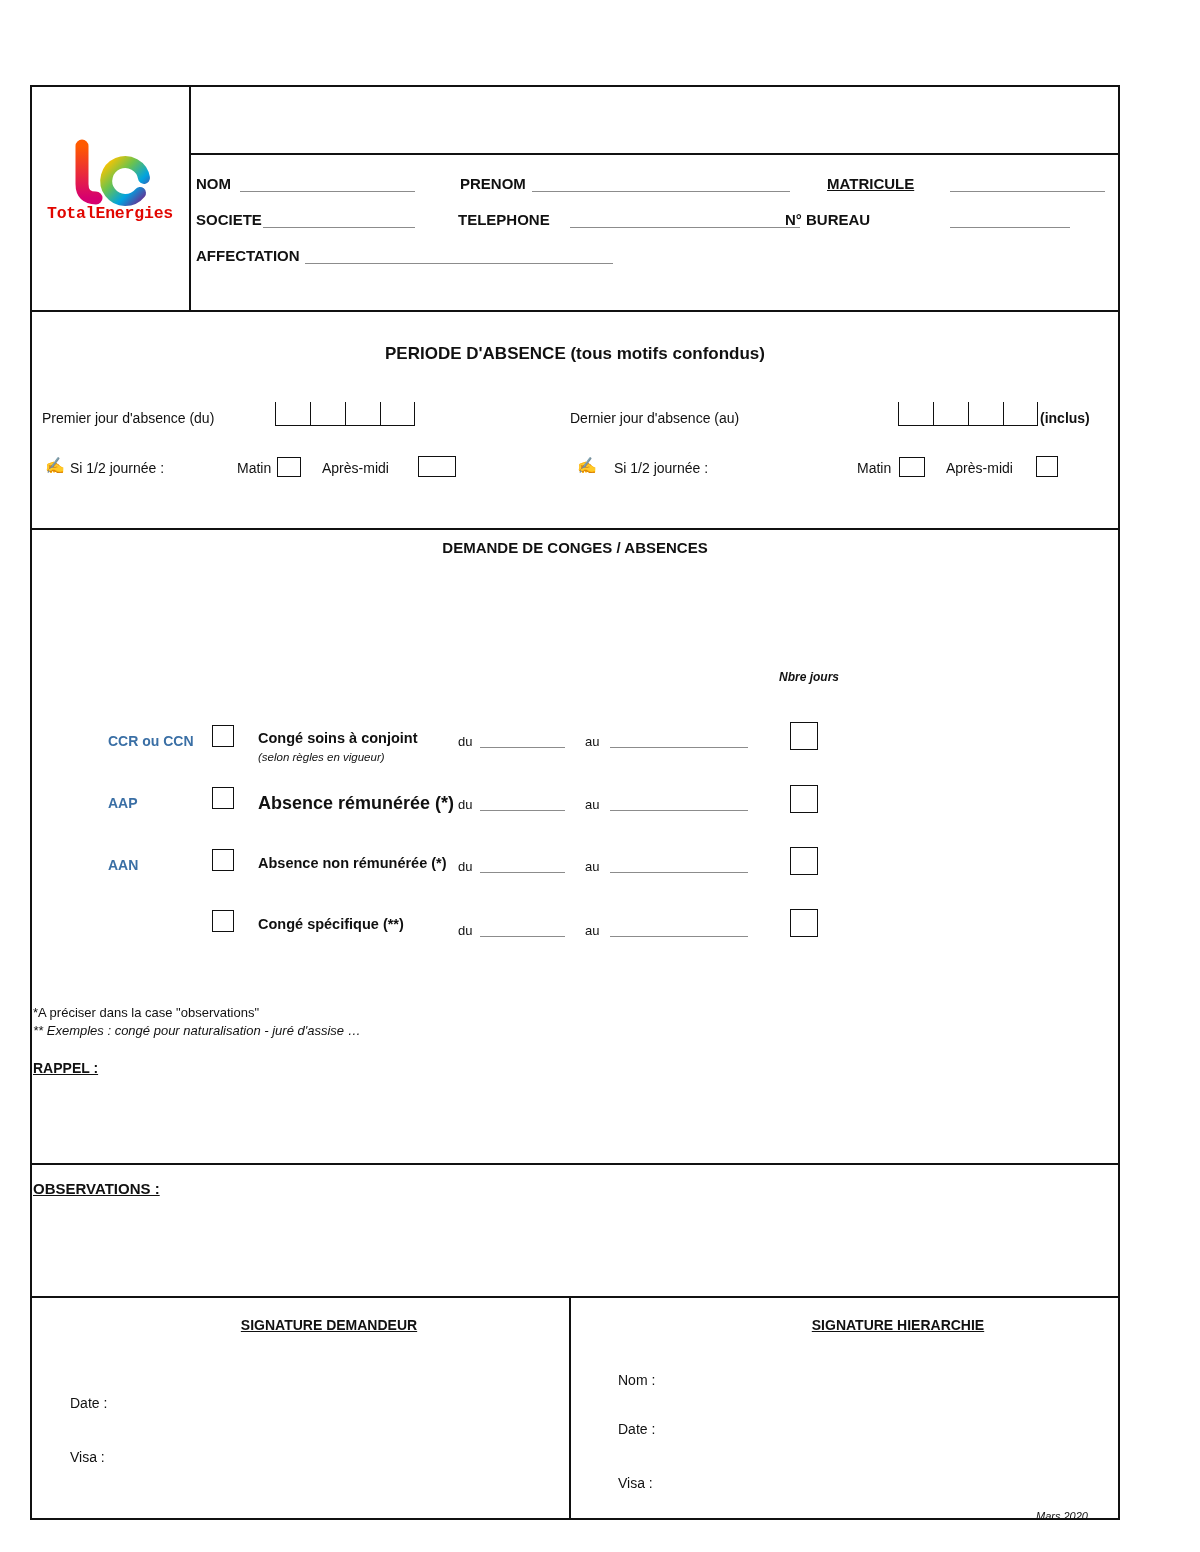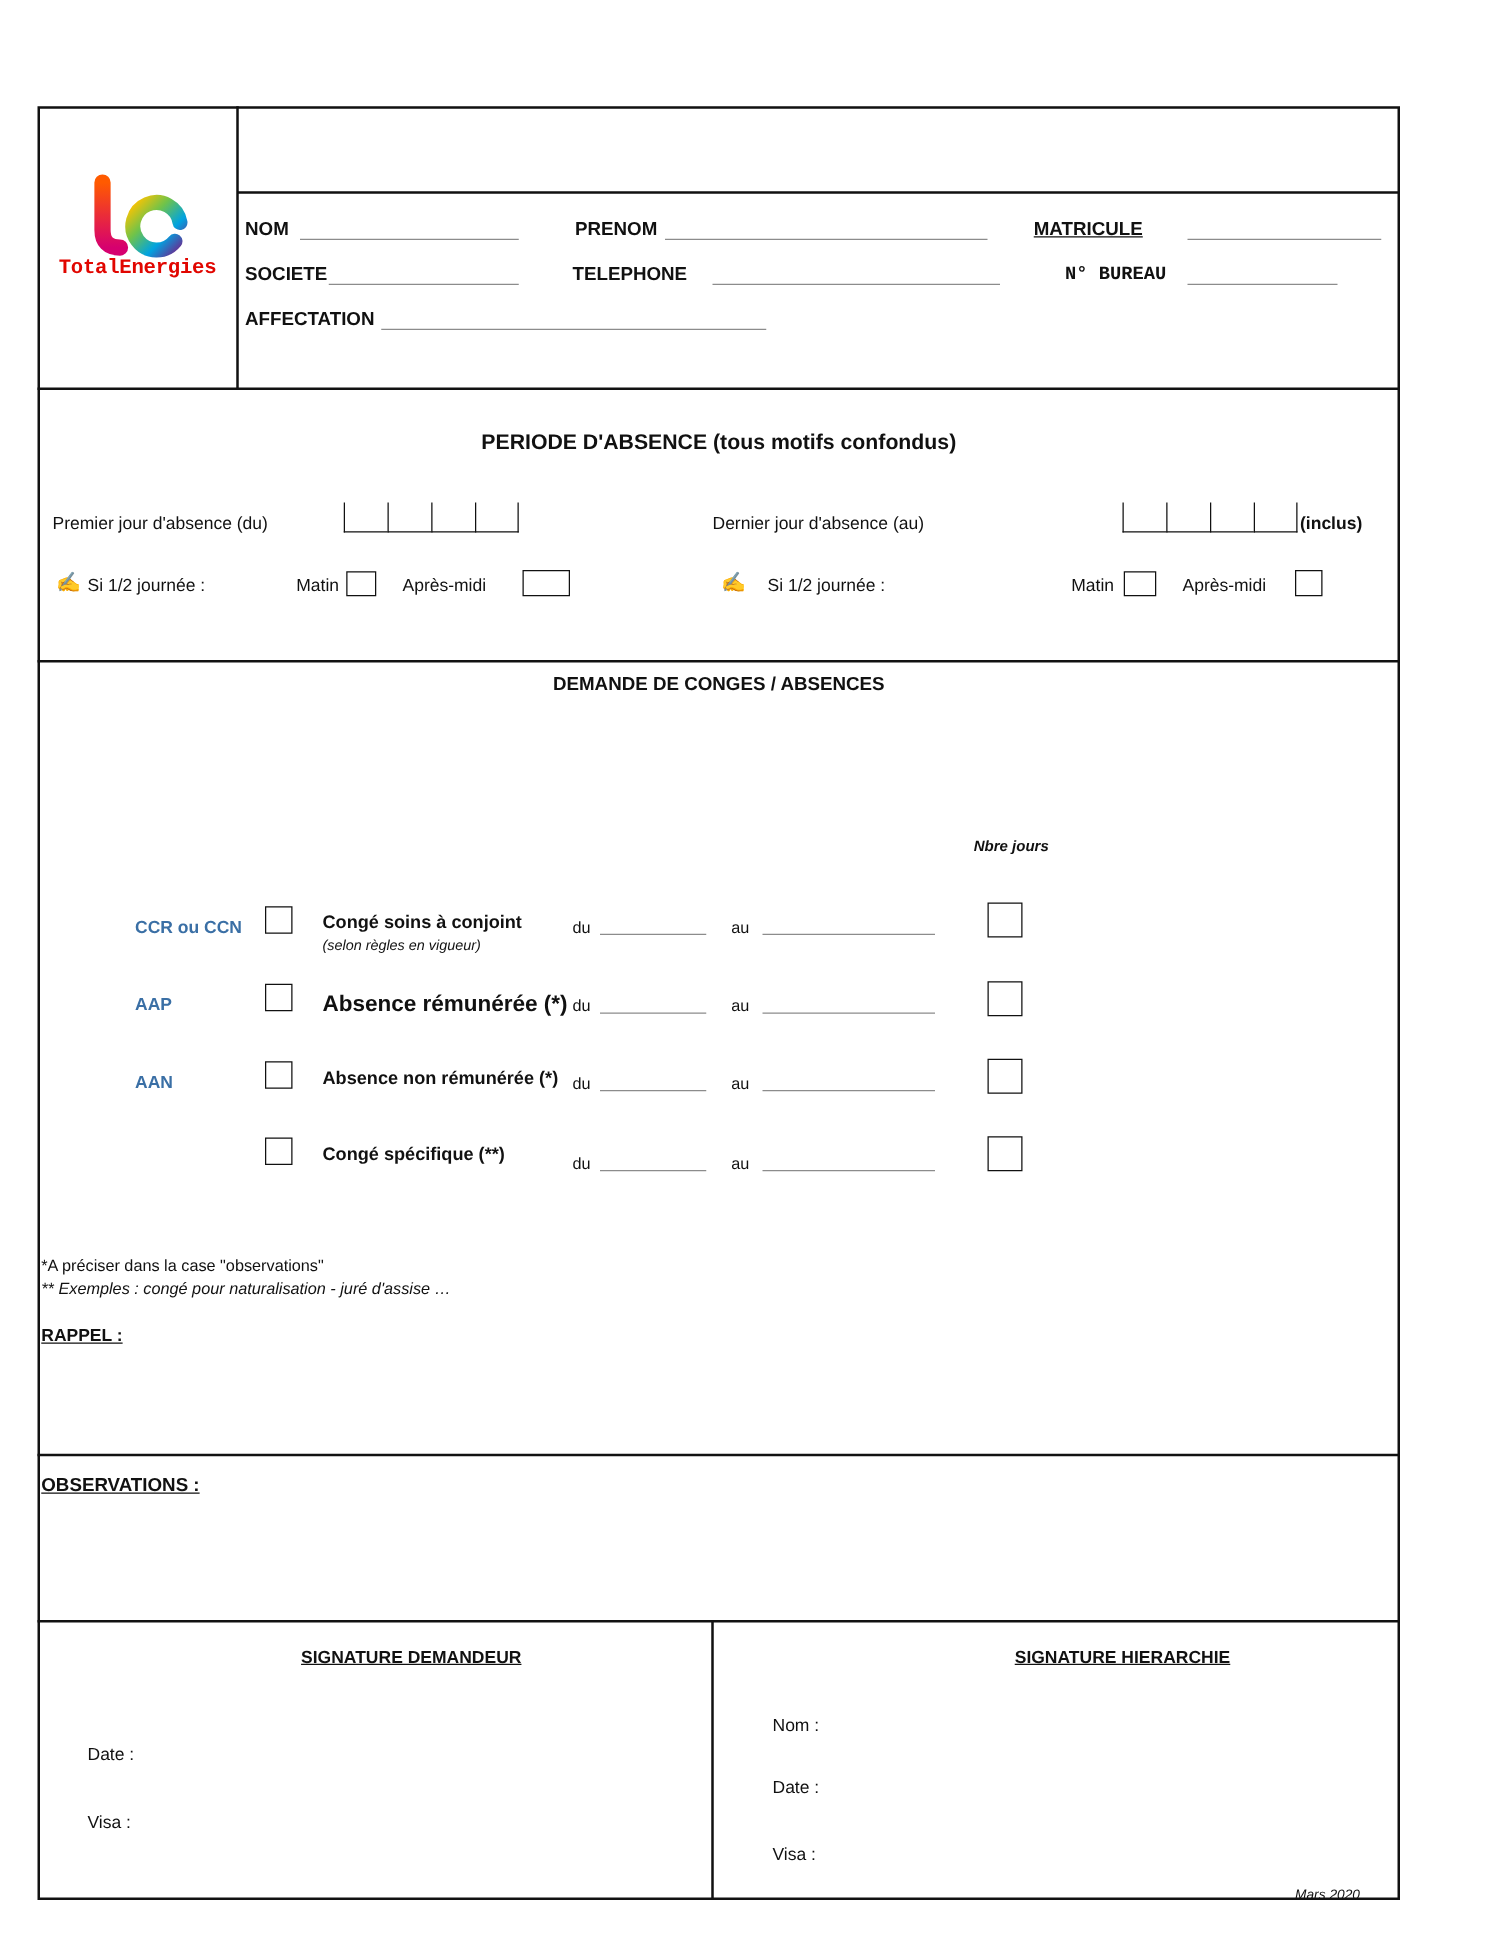--- a/index.html
+++ b/index.html
@@ -69,21 +69,21 @@
   <span class="abs fill-line" style="left:240px; top:176px; width:175px;"></span>
   <span class="abs b fs15" style="left:460px; top:175px;">PRENOM</span>
   <span class="abs fill-line" style="left:532px; top:176px; width:258px;"></span>
   <span class="abs b fs15" style="left:827px; top:175px;text-decoration:underline;">MATRICULE</span>
   <span class="abs fill-line" style="left:950px; top:176px; width:155px;"></span>
 
   <span class="abs b fs15" style="left:196px; top:211px;">SOCIETE</span>
   <span class="abs fill-line" style="left:263px; top:212px; width:152px;"></span>
   <span class="abs b fs15" style="left:458px; top:211px;">TELEPHONE</span>
   <span class="abs fill-line" style="left:570px; top:212px; width:230px;"></span>
-  <span class="abs b fs15" style="left:852px; top:211px;font-family:Liberation Mono, monospace;">N° BUREAU</span>
+  <span class="abs b fs15" style="left:785px; top:211px;">N° BUREAU</span>
   <span class="abs fill-line" style="left:950px; top:212px; width:120px;"></span>
 
   <span class="abs b fs15" style="left:196px; top:247px;">AFFECTATION</span>
   <span class="abs fill-line" style="left:305px; top:248px; width:308px;"></span>
 
   <div class="abs title-sec center" style="left:30px; top:344px; width:1090px;">PERIODE D'ABSENCE (tous motifs confondus)</div>
 
   <span class="abs fs14" style="left:42px; top:410px;">Premier jour d'absence (du)</span>
   <div class="abs datecells" style="left:275px; top:402px;">
     <span class="cell"></span>

